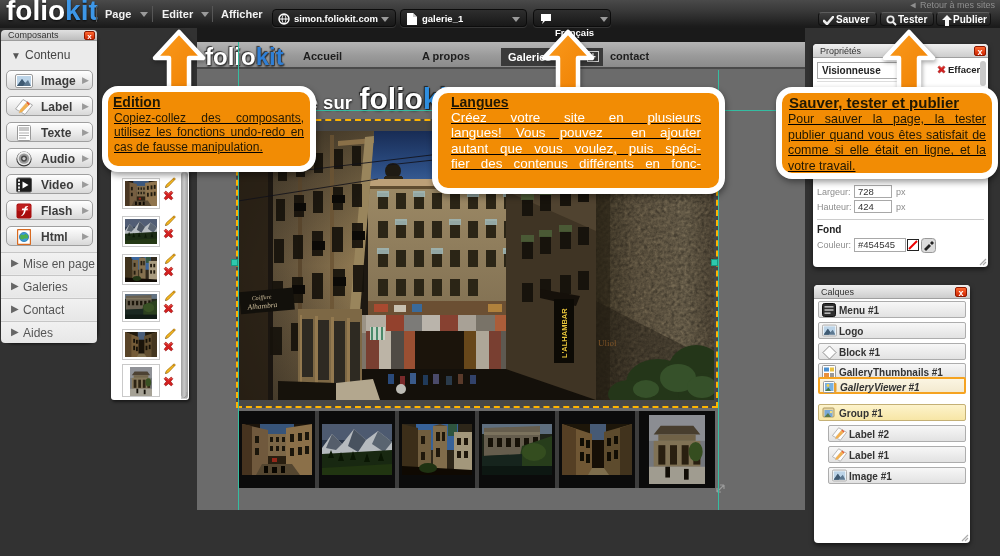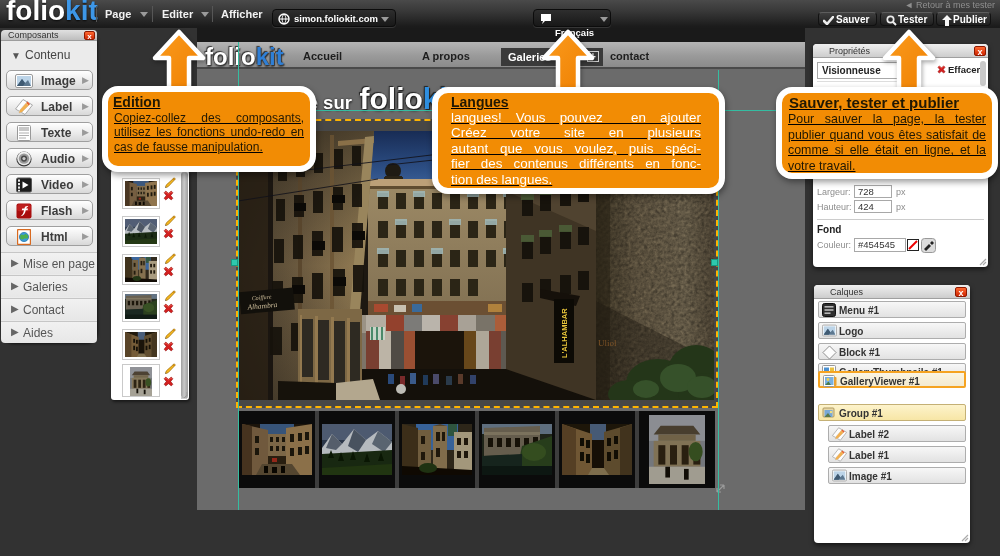--- a/index.html
+++ b/index.html
@@ -64,21 +64,21 @@
 
 
 #thumblist{left:111px;top:170px;width:78px;height:230px;background:#fff;border-radius:3px;box-shadow:1px 2px 3px rgba(0,0,0,.5);}
 .titem{left:11px;width:38px;height:31px;background:#fff;border:1px solid #c9c9c9;}
 .titem svg{position:absolute;left:2px;top:2px;filter:brightness(.85) contrast(1.05);}
 #tscroll{left:70px;top:2px;width:7px;height:226px;background:linear-gradient(90deg,#9e9e9e,#c9c9c9 45%,#9e9e9e);border-radius:3px;}
 
 
 .panel{background:#fff;border-radius:4px;box-shadow:0 2px 5px rgba(0,0,0,.6);}
 .phead{position:absolute;left:0;top:0;right:0;height:14px;background:linear-gradient(#efefef,#cdcdcd);border-bottom:1px solid #9f9f9f;border-radius:4px 4px 0 0;}
-.phead span{position:absolute;left:16px;top:2px;font-size:9px;color:#333;}
+.phead span{position:absolute;left:7px;top:2px;font-size:9px;color:#333;}
 #props{left:813px;top:44px;width:175px;height:223px;}
 #calques{left:814px;top:285px;width:156px;height:258px;}
 .lrow{left:4px;width:148px;height:17px;background:linear-gradient(#f7f7f7,#e2e2e2);border:1px solid #adadad;border-radius:2px;}
 .lrow span{position:absolute;left:20px;top:3px;font-size:10px;font-weight:bold;color:#333;}
 .lrow svg{position:absolute;left:3px;top:1px;}
 .lrow.indent{left:14px;width:138px;}
 .field{border:1px solid #a8a8a8;background:#fff;color:#333;}
 .plab{font-size:9px;color:#8d8d8d;}
 
 
@@ -638,38 +638,46 @@
         <path d="M1 8 L8 1 M8 1 L8 5 M8 1 L4 1 M1 8 L1 4 M1 8 L5 8" stroke="#9a9a9a" stroke-width="1.2" fill="none"></path>
       </svg>
 
     <div class="vguide abs" style="left:41px;top:14px;height:468px;"></div>
     <div class="vguide abs" style="left:521px;top:42px;height:440px;"></div>
     <div class="hguide abs" style="left:0;top:82px;width:608px;"></div>
   </div>
 
   <div id="topbar" class="abs">
     <div id="logo" class="abs">folio<b>kit</b></div>
-    <div id="retour" class="abs">◄ Retour à mes tester</div>
+    <div id="retour" class="abs">◄ Retour à mes sites</div>
     <div class="tsep abs" style="left:96px;"></div>
     <div class="tmenu abs" style="left:105px;">Page</div>
     <div class="tarr abs" style="left:140px;"></div>
     <div class="tsep abs" style="left:152px;"></div>
     <div class="tmenu abs" style="left:162px;">Editer</div>
     <div class="tarr abs" style="left:201px;"></div>
     <div class="tsep abs" style="left:212px;"></div>
     <div class="tmenu abs" style="left:221px;">Afficher</div>
     <div class="tarr abs" style="left:272px;"></div>
 
     <div class="ddl abs" style="left:272px;width:124px;">
       <svg style="position:absolute;left:5px;top:3px;" width="12" height="12" viewBox="0 0 12 12">
           <circle cx="6" cy="6" r="5" fill="none" stroke="#fff" stroke-width="1.4"></circle>
           <path d="M1 6 H11 M6 1 C3.5 3.5 3.5 8.5 6 11 C8.5 8.5 8.5 3.5 6 1" fill="none" stroke="#fff" stroke-width="1"></path>
         </svg>
       <span class="txt" style="left:21px;">simon.foliokit.com</span>
       <div class="tarr" style="left:108px;"></div>
+    </div>
+    <div class="ddl abs" style="left:400px;width:127px;">
+      <svg style="position:absolute;left:6px;top:3px;" width="10" height="12" viewBox="0 0 10 12">
+          <path d="M0 0 H6 L10 4 V12 H0 Z" fill="#fff"></path>
+          <path d="M6 0 L6 4 L10 4" fill="#ccc"></path>
+        </svg>
+      <span class="txt" style="left:21px;">galerie_1</span>
+      <div class="tarr" style="left:111px;"></div>
     </div>
     <div class="ddl abs" style="left:533px;width:78px;">
       <svg style="position:absolute;left:6px;top:3px;" width="12" height="12" viewBox="0 0 12 12">
           <path d="M1 1 H11 V8 H5 L2 11 L3 8 H1 Z" fill="#fff"></path>
         </svg>
       <span class="txt" style="left:21px;margin-top:14px;">Français</span>
       <div class="tarr" style="left:66px;"></div>
     </div>
 
     <div class="tbtn abs" style="left:818px;width:59px;">
@@ -901,21 +909,21 @@
           <use href="#iblk" width="15" height="15"></use>
         </svg>
         <span>Block #1</span>
       </div>
     <div class="lrow abs" style="top:78px;">
         <svg width="14" height="14">
           <use href="#igth"></use>
         </svg>
         <span>GalleryThumbnails #1</span>
       </div>
-    <div class="lrow abs" style="top:86px;border:2px solid #f5a321;background:linear-gradient(#fbf5e2,#f3ead0);">
+    <div class="lrow abs" style="top:92px;border:2px solid #f5a321;background:linear-gradient(#fbf5e2,#f3ead0);font-style:italic;">
         <svg width="14" height="14">
           <use href="#igv"></use>
         </svg>
         <span>GalleryViewer #1</span>
       </div>
     <div class="lrow abs" style="top:119px;background:linear-gradient(#fdf3cb,#f7e6a6);border-color:#c4b075;">
         <svg width="14" height="14">
           <use href="#igrp"></use>
         </svg>
         <span>Group #1</span>
@@ -960,25 +968,24 @@
       <div>cas de fausse manipulation.</div>
     </div>
   </div>
 
   <svg class="bigarrow abs" style="left:540px;top:29px;" width="58" height="62" viewBox="0 0 58 62">
       <polygon points="28,3 52,29 38,29 38,62 18,62 18,29 4,29" fill="url(#ag)" stroke="#fff" stroke-width="4.5" stroke-linejoin="round"></polygon>
     </svg>
   <div class="callout abs" style="left:432px;top:87px;width:293px;height:107px;">
     <h4 style="margin-top:1px;margin-bottom:0;margin-left:13px;">Langues</h4>
     <div class="bd" style="margin:0 13px;width:250px;line-height:15.4px;color:#fff;font-size:13.4px;">
+      <div class="jl">Créez votre site en plusieurs</div>
       <div class="jl">langues! Vous pouvez&nbsp; en ajouter</div>
-      <div class="jl">Créez votre site en plusieurs</div>
       <div class="jl">autant que vous voulez, puis spéci-</div>
       <div class="jl">fier des contenus différents en fonc-</div>
-      <div>tion des langues.</div>
     </div>
   </div>
 
   <svg class="bigarrow abs" style="left:881px;top:29px;" width="58" height="62" viewBox="0 0 58 62">
       <polygon points="28,3 52,29 38,29 38,62 18,62 18,29 4,29" fill="url(#ag)" stroke="#fff" stroke-width="4.5" stroke-linejoin="round"></polygon>
     </svg>
   <div class="callout abs" style="left:776px;top:87px;width:222px;height:92px;">
     <h4 style="margin-top:1px;margin-bottom:1px;margin-left:7px;font-size:15px;">Sauver, tester et publier</h4>
     <div class="bd" style="margin:0 6px;line-height:15.6px;font-size:12.4px;">
       <div class="jl">Pour sauver la page, la tester</div>

